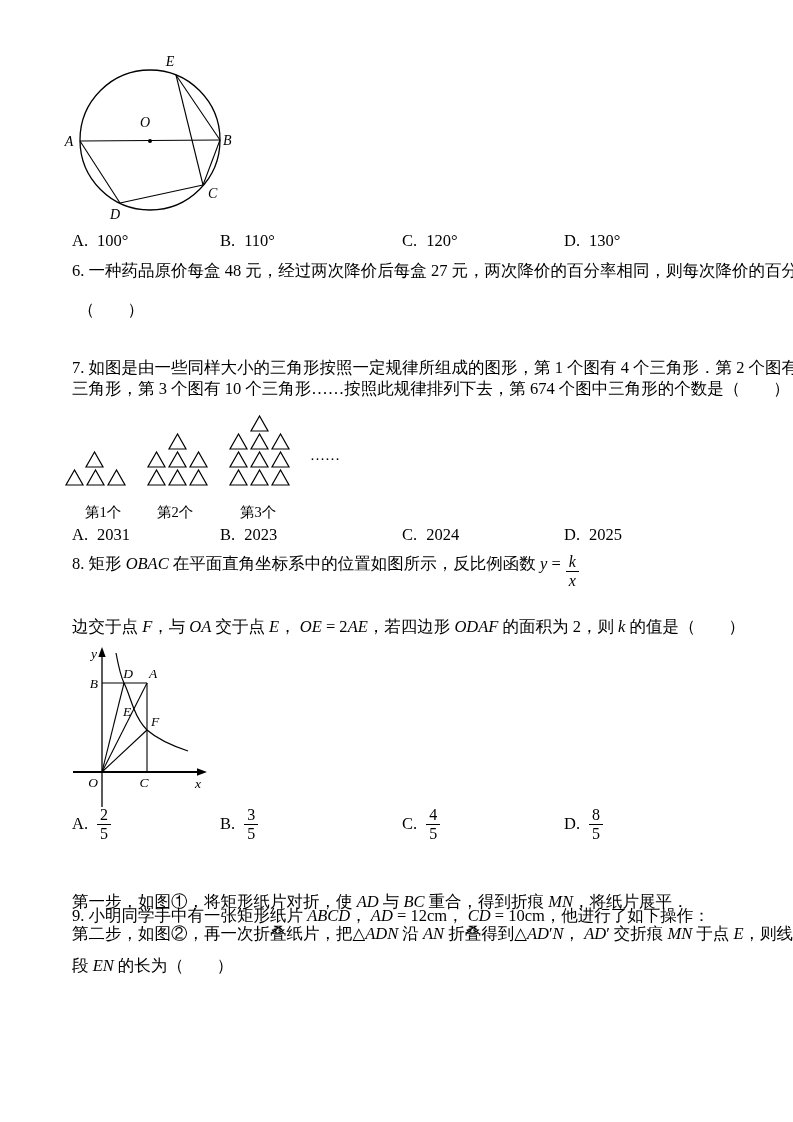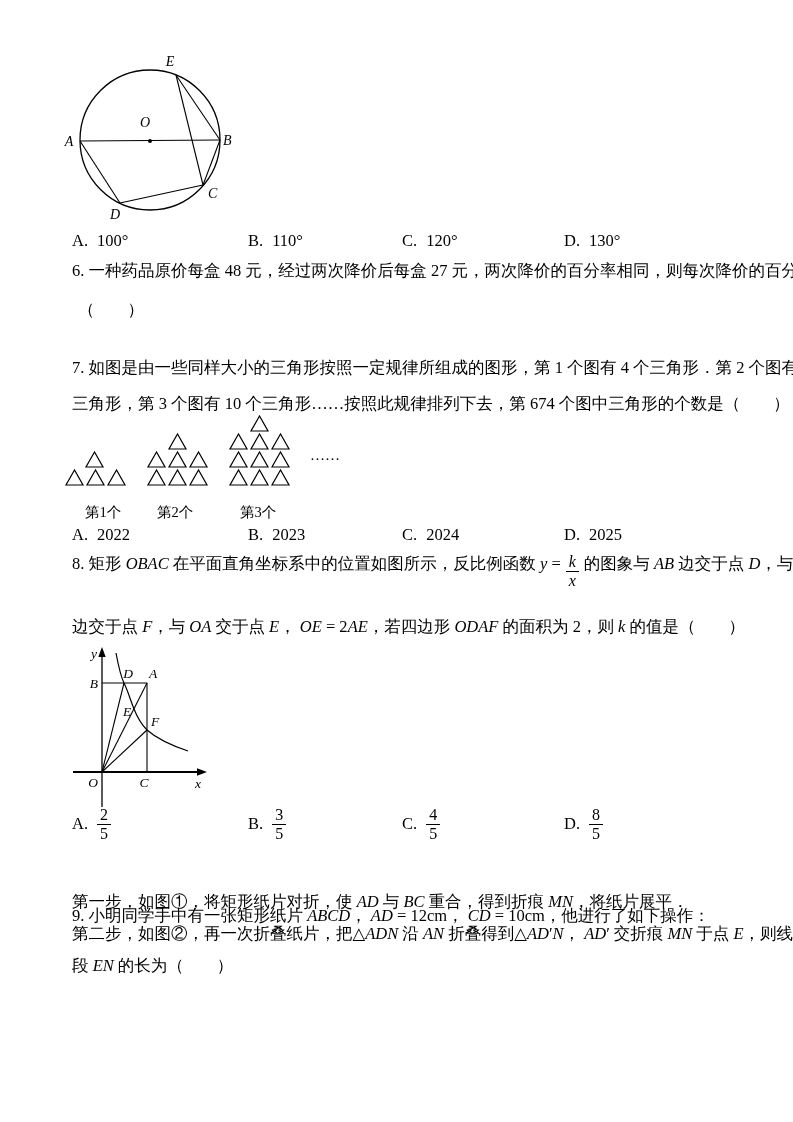--- a/index.html
+++ b/index.html
@@ -5,21 +5,21 @@
 <style>
   html,body{margin:0;padding:0;background:#ffffff;}
   .page{position:relative;width:793px;height:1122px;background:#ffffff;color:#000;
         font-family:"Liberation Serif","DejaVu Serif",serif;font-size:16.5px;overflow:hidden;}
   .abs{position:absolute;white-space:nowrap;line-height:1.35;}
   i{font-style:italic;font-family:"Liberation Serif","DejaVu Serif",serif;}
   
   .optrow{position:absolute;left:0;width:793px;height:24px;text-align:right;}
   .opt{position:absolute;top:0;white-space:nowrap;}
   .opt .v{margin-left:9px;}
-  .c1{left:72px}.c2{left:248px}.c3{left:402px}.c4{left:564px}
+  .c1{left:72px}.c2{left:220px}.c3{left:402px}.c4{left:564px}
   
   .frac{display:inline-flex;flex-direction:column;align-items:center;line-height:1.12;
         vertical-align:middle;margin:0 5px;font-size:16px;}
   .frac .num{padding:0 3px;}
   .frac .den{border-top:1px solid #000;padding:0 3px;}
   .fracline{display:flex;align-items:flex-start;}
   .opt-frac{display:flex;align-items:center;}
   .opt-frac .fr{margin-left:9px;}
   
   svg text{font-family:"Liberation Serif","DejaVu Serif",serif;font-style:italic;fill:#000;}
@@ -54,21 +54,21 @@
     <span class="opt c1"><span>A.</span><span class="v">100°</span></span>
     <span class="opt c2"><span>B.</span><span class="v">110°</span></span>
     <span class="opt c3"><span>C.</span><span class="v">120°</span></span>
     <span class="opt c4"><span>D.</span><span class="v">130°</span></span>
   </div>
 
   <div class="abs" style="left:72px;top:260px;">6. 一种药品原价每盒 48 元，经过两次降价后每盒 27 元，两次降价的百分率相同，则每次降价的百分率为</div>
   <div class="abs" style="left:78px;top:299px;">（　　）</div>
 
   <div class="abs" style="left:72px;top:357px;">7. 如图是由一些同样大小的三角形按照一定规律所组成的图形，第 1 个图有 4 个三角形．第 2 个图有 7 个</div>
-  <div class="abs" style="left:72px;top:378px;margin-top:15px;">三角形，第 3 个图有 10 个三角形……按照此规律排列下去，第 674 个图中三角形的个数是（　　）</div>
+  <div class="abs" style="left:72px;top:378px;">三角形，第 3 个图有 10 个三角形……按照此规律排列下去，第 674 个图中三角形的个数是（　　）</div>
 
   <svg class="abs" style="left:60px;top:408px;" width="300" height="118" viewBox="0 0 300 118">
     <g class="st" stroke-width="1.2">
       <polygon points="34.5,44 26,59 43,59"></polygon>
       <polygon points="14.5,62 6,77 23,77"></polygon>
       <polygon points="35.5,62 27,77 44,77"></polygon>
       <polygon points="56.5,62 48,77 65,77"></polygon>
     </g>
     <g class="st" stroke-width="1.2">
       <polygon points="117.5,26 109,41 126,41"></polygon>
@@ -91,33 +91,32 @@
       <polygon points="199.5,62 191,77 208,77"></polygon>
       <polygon points="220.5,62 212,77 229,77"></polygon>
     </g>
     <text class="cn" x="25" y="109" font-size="14.5">第1个</text>
     <text class="cn" x="97" y="109" font-size="14.5">第2个</text>
     <text class="cn" x="180" y="109" font-size="14.5">第3个</text>
     <text class="cn" x="250" y="52" font-size="15">……</text>
   </svg>
 
   <div class="optrow" style="top:525px;">
-    <span class="opt c1"><span>A.</span><span class="v">2022</span></span>
+    <span class="opt c1"><span>A.</span><span class="v">2031</span></span>
     <span class="opt c2"><span>B.</span><span class="v">2023</span></span>
     <span class="opt c3"><span>C.</span><span class="v">2024</span></span>
     <span class="opt c4"><span>D.</span><span class="v">2025</span></span>
   </div>
 
   <div class="abs fracline" style="left:72px;top:553px;height:50px;">
     <span>8. 矩形 <i>OBAC</i> 在平面直角坐标系中的位置如图所示，反比例函数 <i>y</i> =</span>
     <span class="frac">
       <i class="num">k</i>
       <i class="den">x</i>
     </span>
-    <span>的图象与 <i>AB</i> 边交于点 <i>D</i>，与 </span>
   </div>
   <div class="abs" style="left:72px;top:616px;">边交于点 <i>F</i>，与 <i>OA</i> 交于点 <i>E</i>， <i>OE</i> = 2<i>AE</i>，若四边形 <i>ODAF</i> 的面积为 2，则 <i>k</i> 的值是（　　）</div>
 
   <svg class="abs" style="left:70px;top:645px;" width="165" height="170" viewBox="0 0 165 170">
     <g>
       <line class="st" x1="32" y1="8" x2="32" y2="162" stroke-width="1.3"></line>
       <polygon points="32,2 28.3,12 35.7,12" fill="#000"></polygon>
       <line class="st" x1="3" y1="127" x2="130" y2="127" stroke-width="1.8"></line>
       <polygon points="137,127 127,123.3 127,130.7" fill="#000"></polygon>
     </g>

